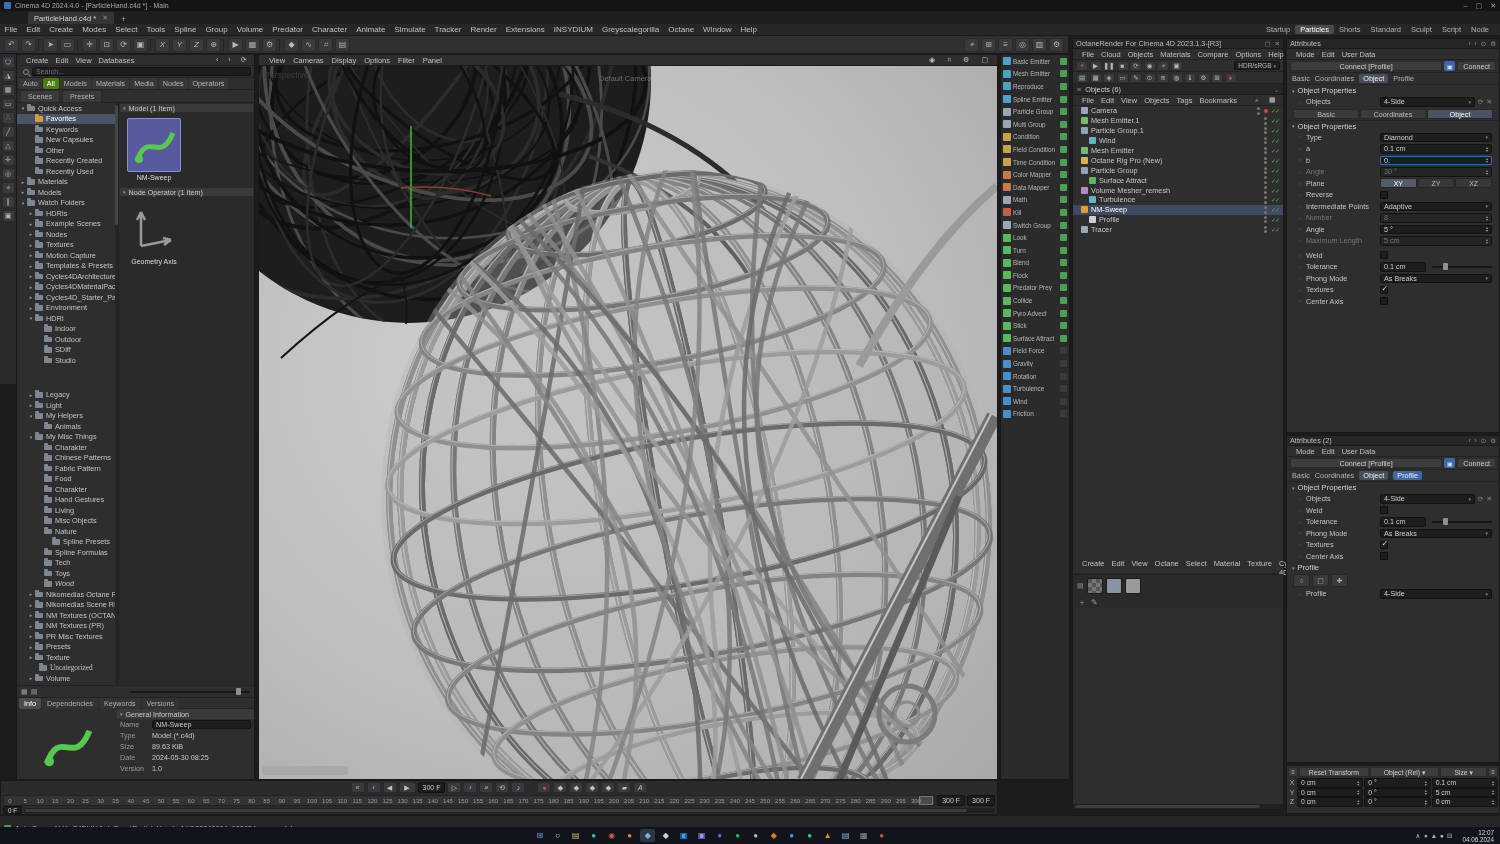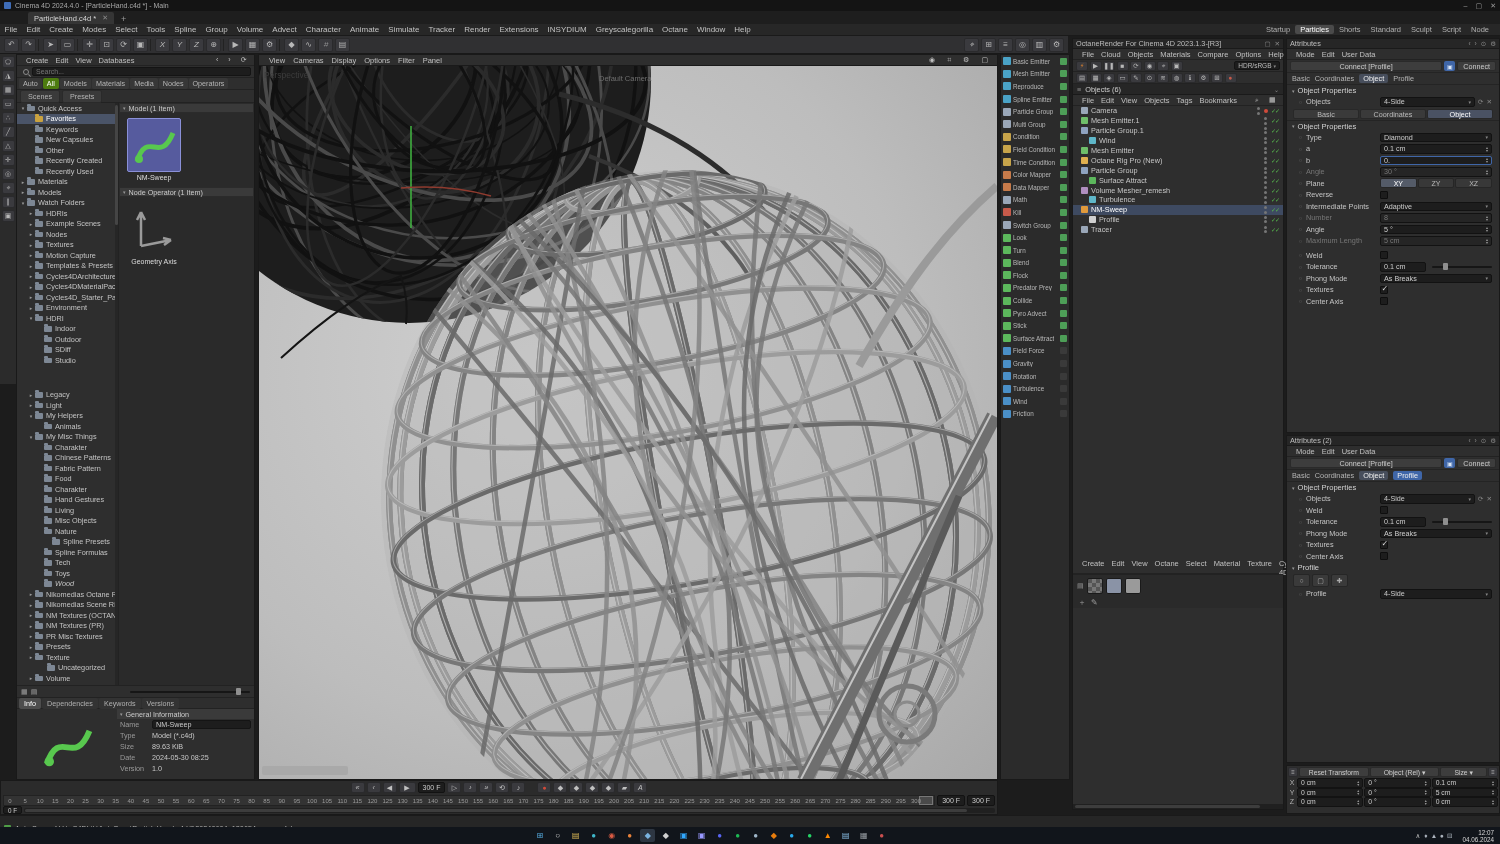--- a/index.html
+++ b/index.html
@@ -213,21 +213,21 @@
 
   <span class="mi">File</span>
       <span class="mi">Edit</span>
       <span class="mi">Create</span>
       <span class="mi">Modes</span>
       <span class="mi">Select</span>
       <span class="mi">Tools</span>
       <span class="mi">Spline</span>
       <span class="mi">Group</span>
       <span class="mi">Volume</span>
-      <span class="mi">Advect</span>
+      <span class="mi">Predator</span>
       <span class="mi">Character</span>
       <span class="mi">Animate</span>
       <span class="mi">Simulate</span>
       <span class="mi">Tracker</span>
       <span class="mi">Render</span>
       <span class="mi">Extensions</span>
       <span class="mi">INSYDIUM</span>
       <span class="mi">Greyscalegorilla</span>
       <span class="mi">Octane</span>
       <span class="mi">Window</span>
@@ -672,21 +672,21 @@
         <div class="arow" style="padding-left: 10px;">
           <span class="car">▸</span>
           <span class="fold"></span>
           <span class="alabel">Presets</span>
         </div>
         <div class="arow" style="padding-left: 10px;">
           <span class="car">▸</span>
           <span class="fold"></span>
           <span class="alabel">Texture</span>
         </div>
-        <div class="arow" style="padding-left: 22px;">
+        <div class="arow" style="padding-left: 14px; font-family: Liberation Serif, serif;">
           <span class="car"></span>
           <span class="fold"></span>
           <span class="alabel">Uncategorized</span>
         </div>
         <div class="arow" style="padding-left: 10px;">
           <span class="car">▸</span>
           <span class="fold"></span>
           <span class="alabel">Volume</span>
         </div>
       </div>

